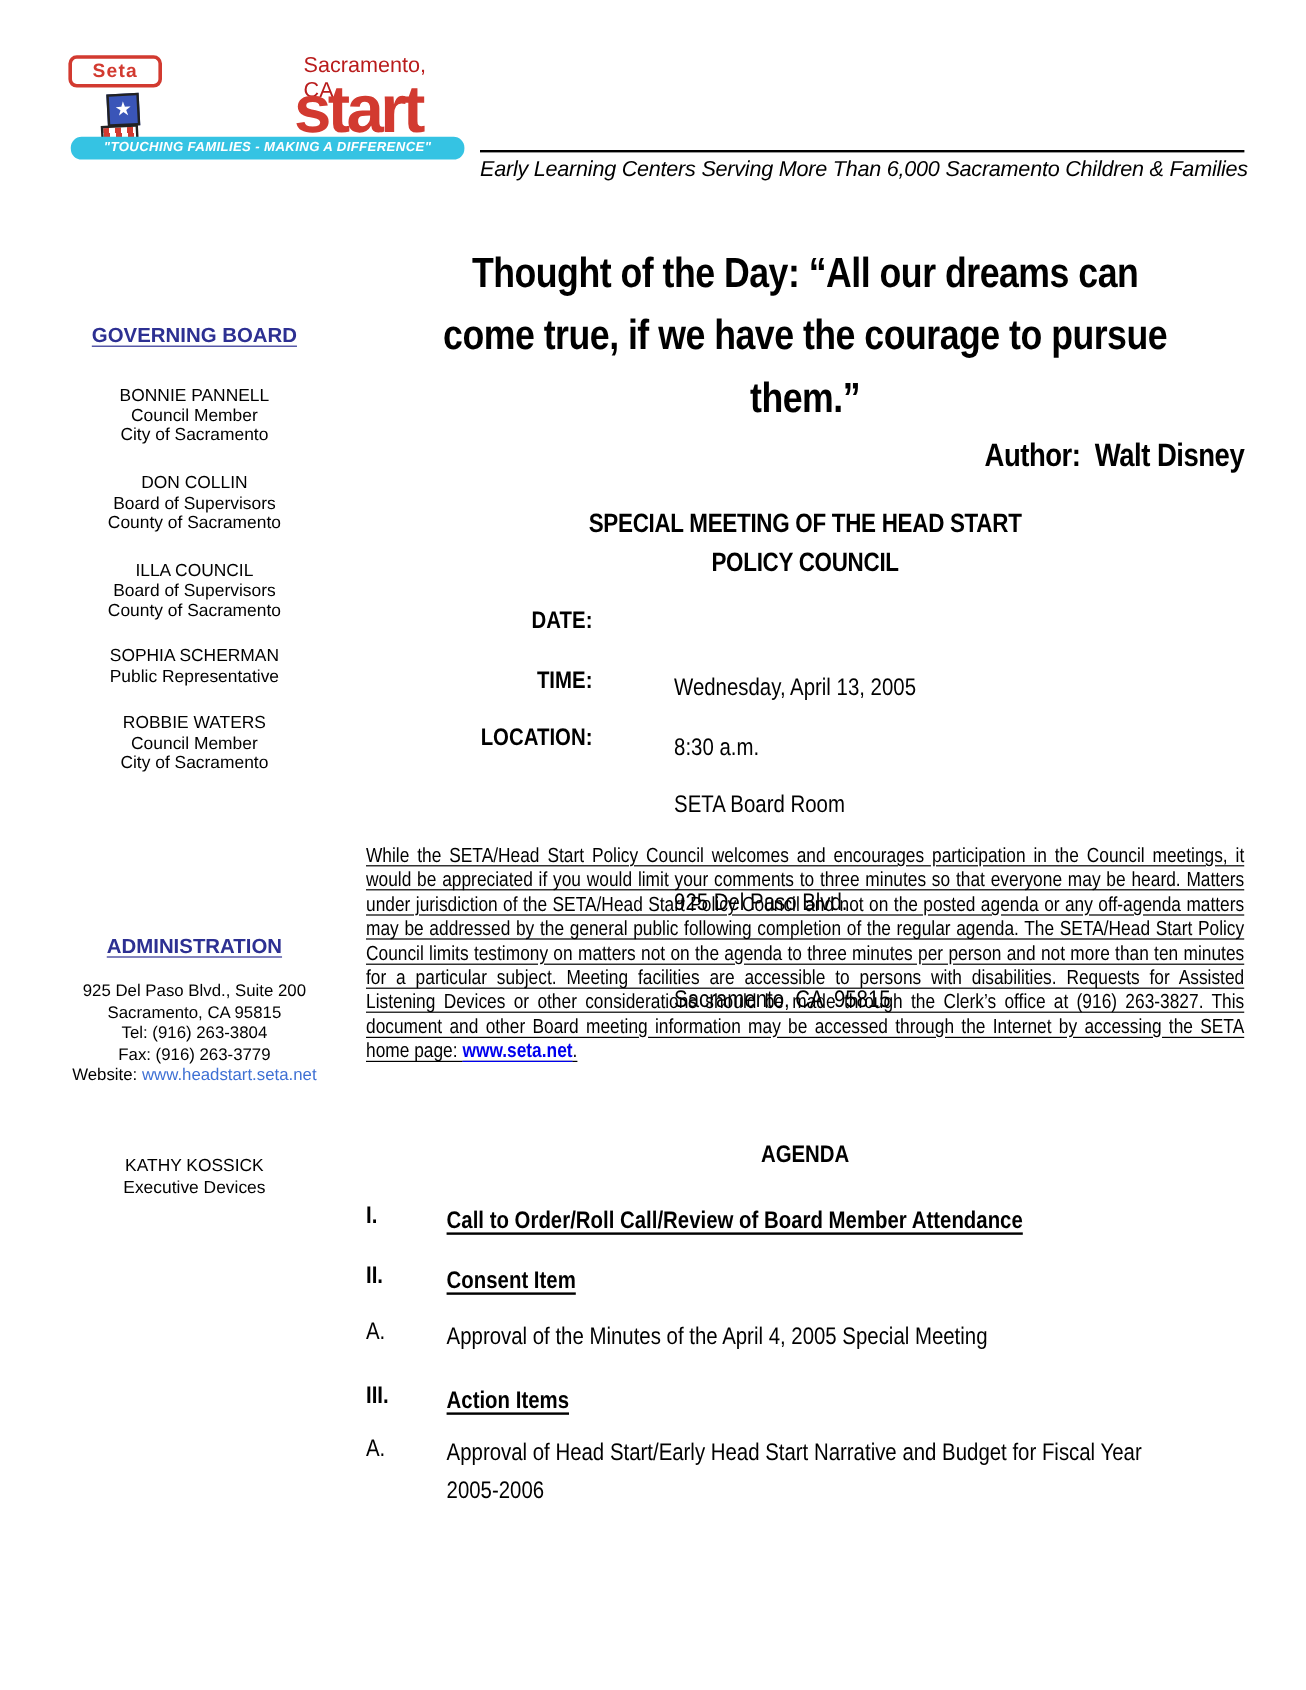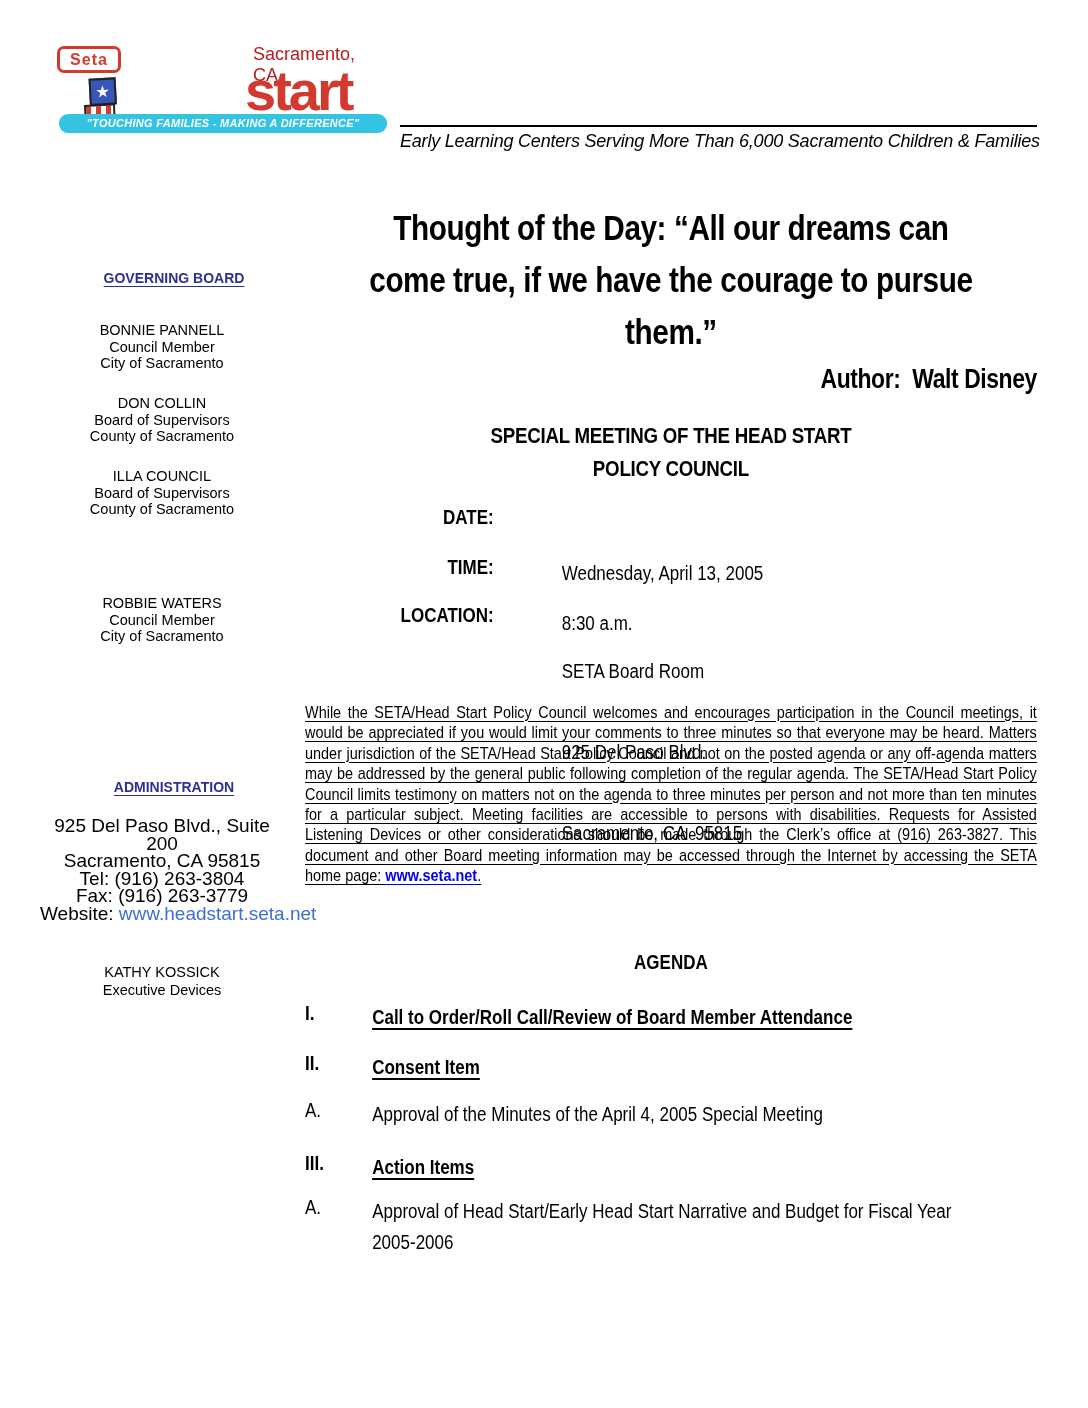--- a/index.html
+++ b/index.html
@@ -6,21 +6,21 @@
     --navy:#2D3092; --link:#3E70D4; --boldlink:#0000EE;
     --logoblue:#2A5890; --logored:#D23A30; --cyan:#35C3E3; --blockblue:#3A55B8;
   }
   *{box-sizing:border-box; margin:0; padding:0;}
   html,body{background:#fff;}
   body{width:1088px; height:1408px; position:relative; overflow:hidden;
        font-family:"Liberation Sans", sans-serif; color:#000;}
 
   
   .logo{position:absolute; left:55px; top:40px; width:335px; height:95px;}
-  .seta-badge{position:absolute; left:2px; top:6px; width:64px; height:27px;
+  .seta-badge{position:absolute; left:2px; top:6px; width:78px; height:27px;
     border:3px solid var(--logored); border-radius:7px; color:var(--logored);
     font-weight:bold; font-size:16px; line-height:21px; text-align:center; letter-spacing:1px;}
   .blocks-icon{position:absolute; left:26px; top:38px; width:46px; height:56px; transform:rotate(-3deg);}
   .block-top{position:absolute; left:9px; top:0; width:27px; height:27px; background:var(--blockblue);
     border:2px solid #222; color:#fff; font-size:16px; line-height:23px; text-align:center;}
   .block-bottom{position:absolute; left:3px; top:26px; width:31px; height:26px; border:2px solid #222;
     background:repeating-linear-gradient(90deg, var(--logored) 0 5px, #fff 5px 10px);}
   .word-head{position:absolute; left:72px; top:6px; font-size:56px; font-weight:bold;
     color:var(--logoblue); letter-spacing:-3px;}
   .logo-city{position:absolute; left:198px; top:4px; font-size:18px; color:#b91c1c;}
@@ -28,24 +28,24 @@
     color:var(--logored); letter-spacing:-3px;}
   .logo-banner{position:absolute; left:4px; top:74px; width:328px; height:19px; background:var(--cyan);
     border-radius:9px; color:#fff; font-weight:bold; font-style:italic; font-size:11px;
     line-height:19px; text-align:center; letter-spacing:.3px; white-space:nowrap;}
   .header-rule{position:absolute; left:400px; top:125px; width:637px; height:2px; background:#000;}
   .tagline{position:absolute; left:400px; top:131px; width:637px; text-align:left;
     font-style:italic; font-size:18px; letter-spacing:-.2px; white-space:nowrap;}
 
   
   .sidebar{position:absolute; left:40px; top:0; width:244px; height:1408px; text-align:center;}
-  .sb-title{position:absolute; left:12px; width:100%; color:var(--navy); font-weight:bold; font-size:14px;
+  .sb-title{position:absolute; left:0; width:100%; color:var(--navy); font-weight:bold; font-size:17px;
     text-decoration:underline; text-underline-offset:3px;}
   .member{position:absolute; left:0; width:100%; font-size:14.5px; line-height:16.5px;}
-  .admin-address{position:absolute; left:0; width:100%; font-size:19px; line-height:17.5px; top:817px;}
+  .admin-address{position:absolute; left:0; width:100%; font-size:14px; line-height:17.5px; top:817px;}
   .admin-address a{color:var(--link); text-decoration:none;}
   .staff{position:absolute; left:0; width:100%; font-size:14.5px; line-height:17.5px;margin-top:42px;}
 
   
   .main{position:absolute; left:305px; top:0; width:861px; height:1408px;
     transform:scaleX(0.85); transform-origin:0 0;}
   .thought{position:absolute; top:202px; left:0; width:100%; text-align:center;
     font-weight:bold; font-size:35px; line-height:52px; letter-spacing:-.5px;}
   .thought div{white-space:nowrap;}
   .author{position:absolute; top:364px; left:0; width:100%; text-align:right;
@@ -94,20 +94,24 @@
   </div>
   <div class="member" style="top:395px">
     <div>DON COLLIN</div>
     <div>Board of Supervisors</div>
     <div>County of Sacramento</div>
   </div>
   <div class="member" style="top:468px">
     <div>ILLA COUNCIL</div>
     <div>Board of Supervisors</div>
     <div>County of Sacramento</div>
+  </div>
+  <div class="member" style="top:539px">
+    <div>SOPHIA SCHERMAN</div>
+    <div>Public Representative</div>
   </div>
   <div class="member" style="top:595px">
     <div>ROBBIE WATERS</div>
     <div>Council Member</div>
     <div>City of Sacramento</div>
   </div>
 
   <div class="sb-title" style="top:779px">ADMINISTRATION</div>
 
   <div class="admin-address">

